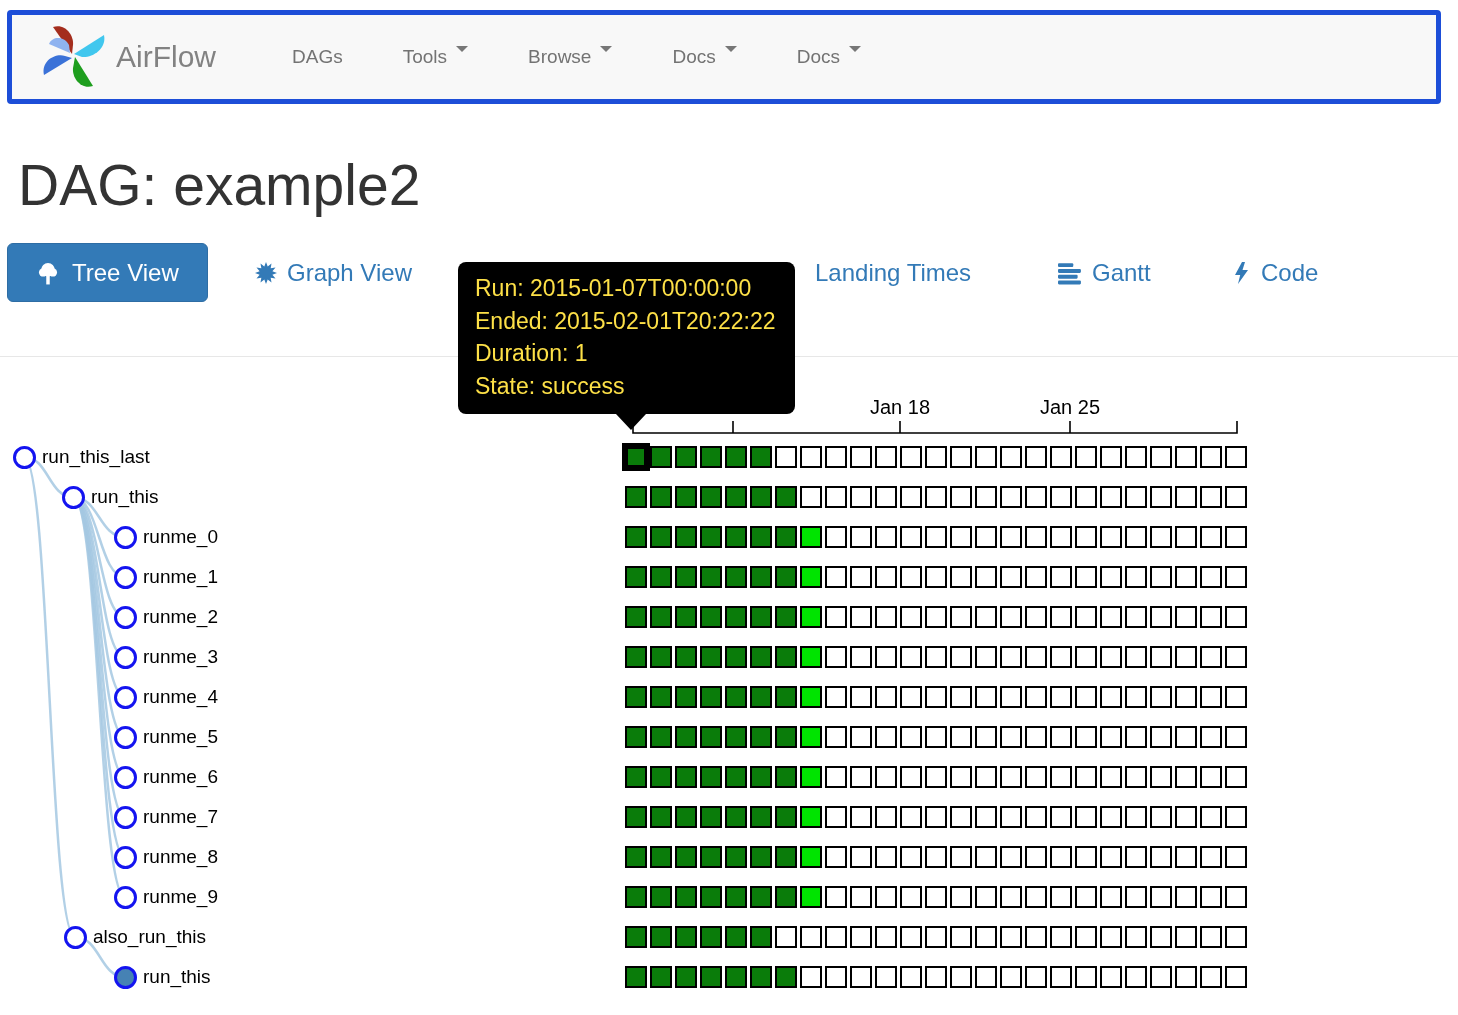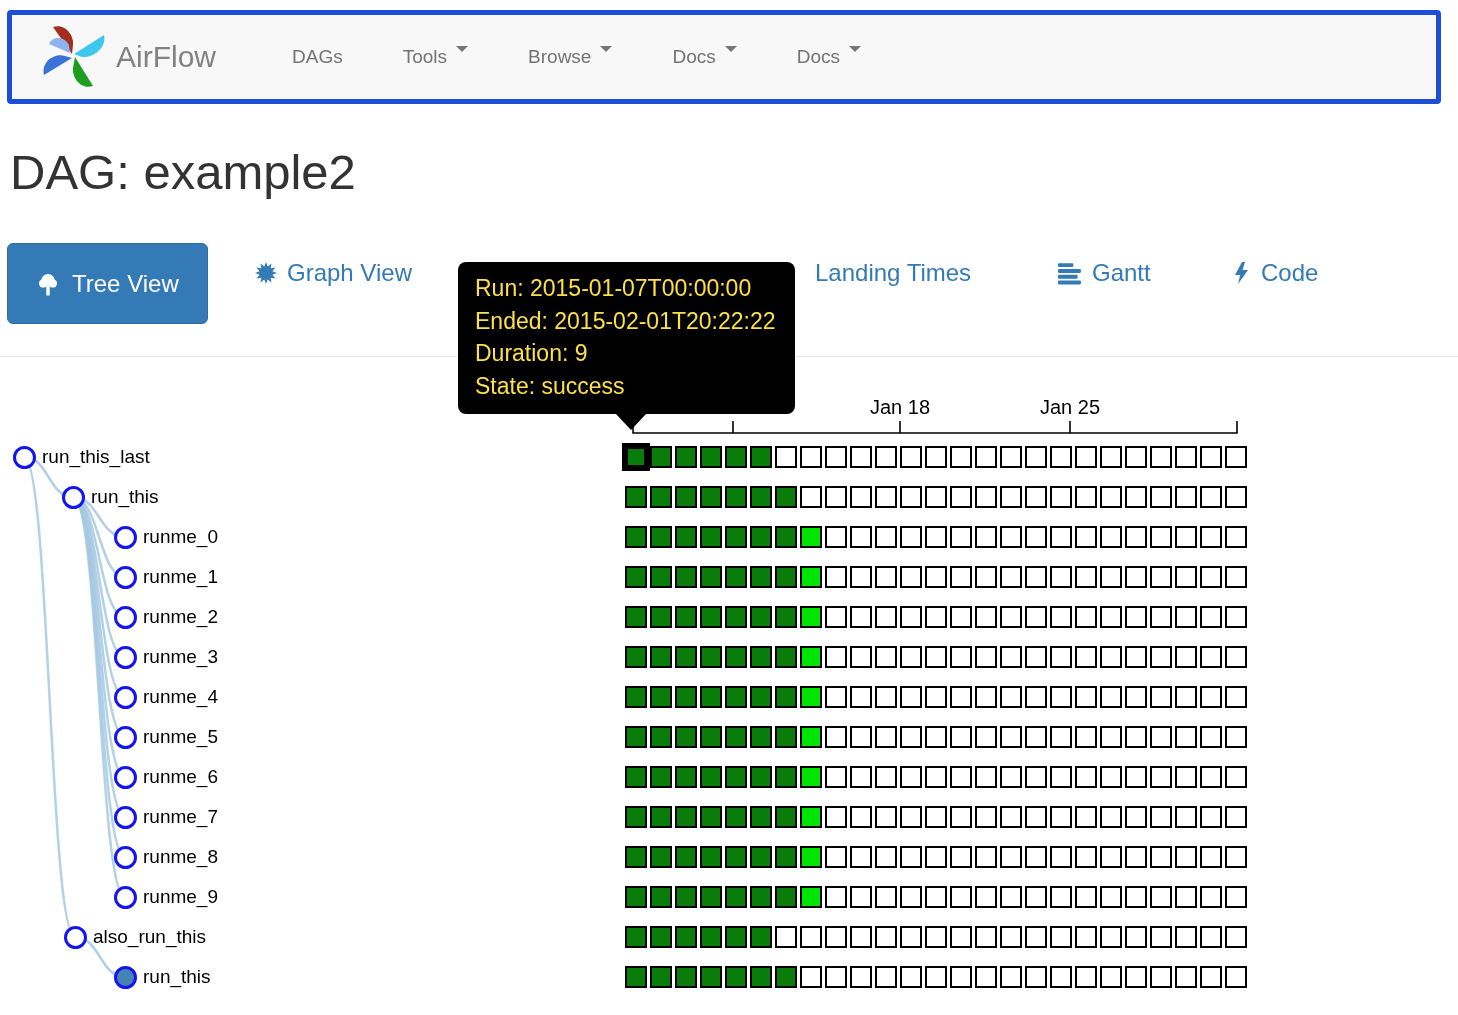--- a/index.html
+++ b/index.html
@@ -12,26 +12,26 @@
   
   .navbar{position:absolute;left:7px;top:10px;width:1434px;height:94px;background:#f8f8f8;
     border:5px solid #1d4ed8;border-radius:4px;display:flex;align-items:center;box-sizing:border-box}
   .logo{width:68px;height:68px;margin-left:28px;flex:0 0 auto;cursor:pointer}
   .brand{font-size:30px;color:#828282;margin-left:8px;cursor:pointer}
   .nav-items{display:flex;margin-left:46px}
   .nav-item{font-size:19px;color:#737373;padding:0 30px;display:flex;align-items:flex-start;cursor:pointer;white-space:nowrap}
   .caret{width:0;height:0;border-left:6px solid transparent;border-right:6px solid transparent;
     border-top:6px solid #777;margin-left:9px;display:inline-block}
   
-  .page-title{position:absolute;left:6px;top:140px;font-size:49px;font-weight:400;color:#333;margin:4px}
+  .page-title{position:absolute;left:6px;top:140px;font-size:57px;font-weight:400;color:#333;margin:12px}
   
   .tabs{position:absolute;left:0;top:243px;width:100%;height:67px}
   .tab{position:absolute;top:16px;display:flex;align-items:center;gap:10px;font-size:24px;
     color:var(--accent);cursor:pointer;white-space:nowrap}
-  .tab.active{top:0;height:81px;background:var(--accent);border:1px solid #2e6da4;border-radius:6px;
+  .tab.active{top:0;height:59px;background:var(--accent);border:1px solid #2e6da4;border-radius:6px;
     color:#fff;padding:0 28px;gap:12px;box-sizing:border-box}
   .tabicon{display:flex;align-items:center}
   .tabicon svg{display:block}
   .divider{position:absolute;top:356px;left:0;width:100%;height:1px;background:#e7e7e7}
   
   .canvas{position:absolute;left:0;top:0;width:1458px;height:1015px}
   svg.layer{position:absolute;left:0;top:0}
   .axis-label{position:absolute;transform:translateX(-50%);font-size:20px;color:#000;white-space:nowrap}
   .node{position:absolute;width:23px;height:23px;border-radius:50%;background:#fff;
     border:3.5px solid var(--node-stroke);box-sizing:border-box;cursor:pointer}
@@ -561,15 +561,15 @@
       <span class="sq"></span>
       <span class="sq"></span>
       <span class="sq"></span>
       <span class="sq"></span>
     </div>
   </div>
 
 <div class="tooltip">
     <div>Run: 2015-01-07T00:00:00</div>
     <div>Ended: 2015-02-01T20:22:22</div>
-    <div>Duration: 9</div>
+    <div>Duration: 1</div>
     <div>State: success</div>
   </div>
 
 </body></html>

